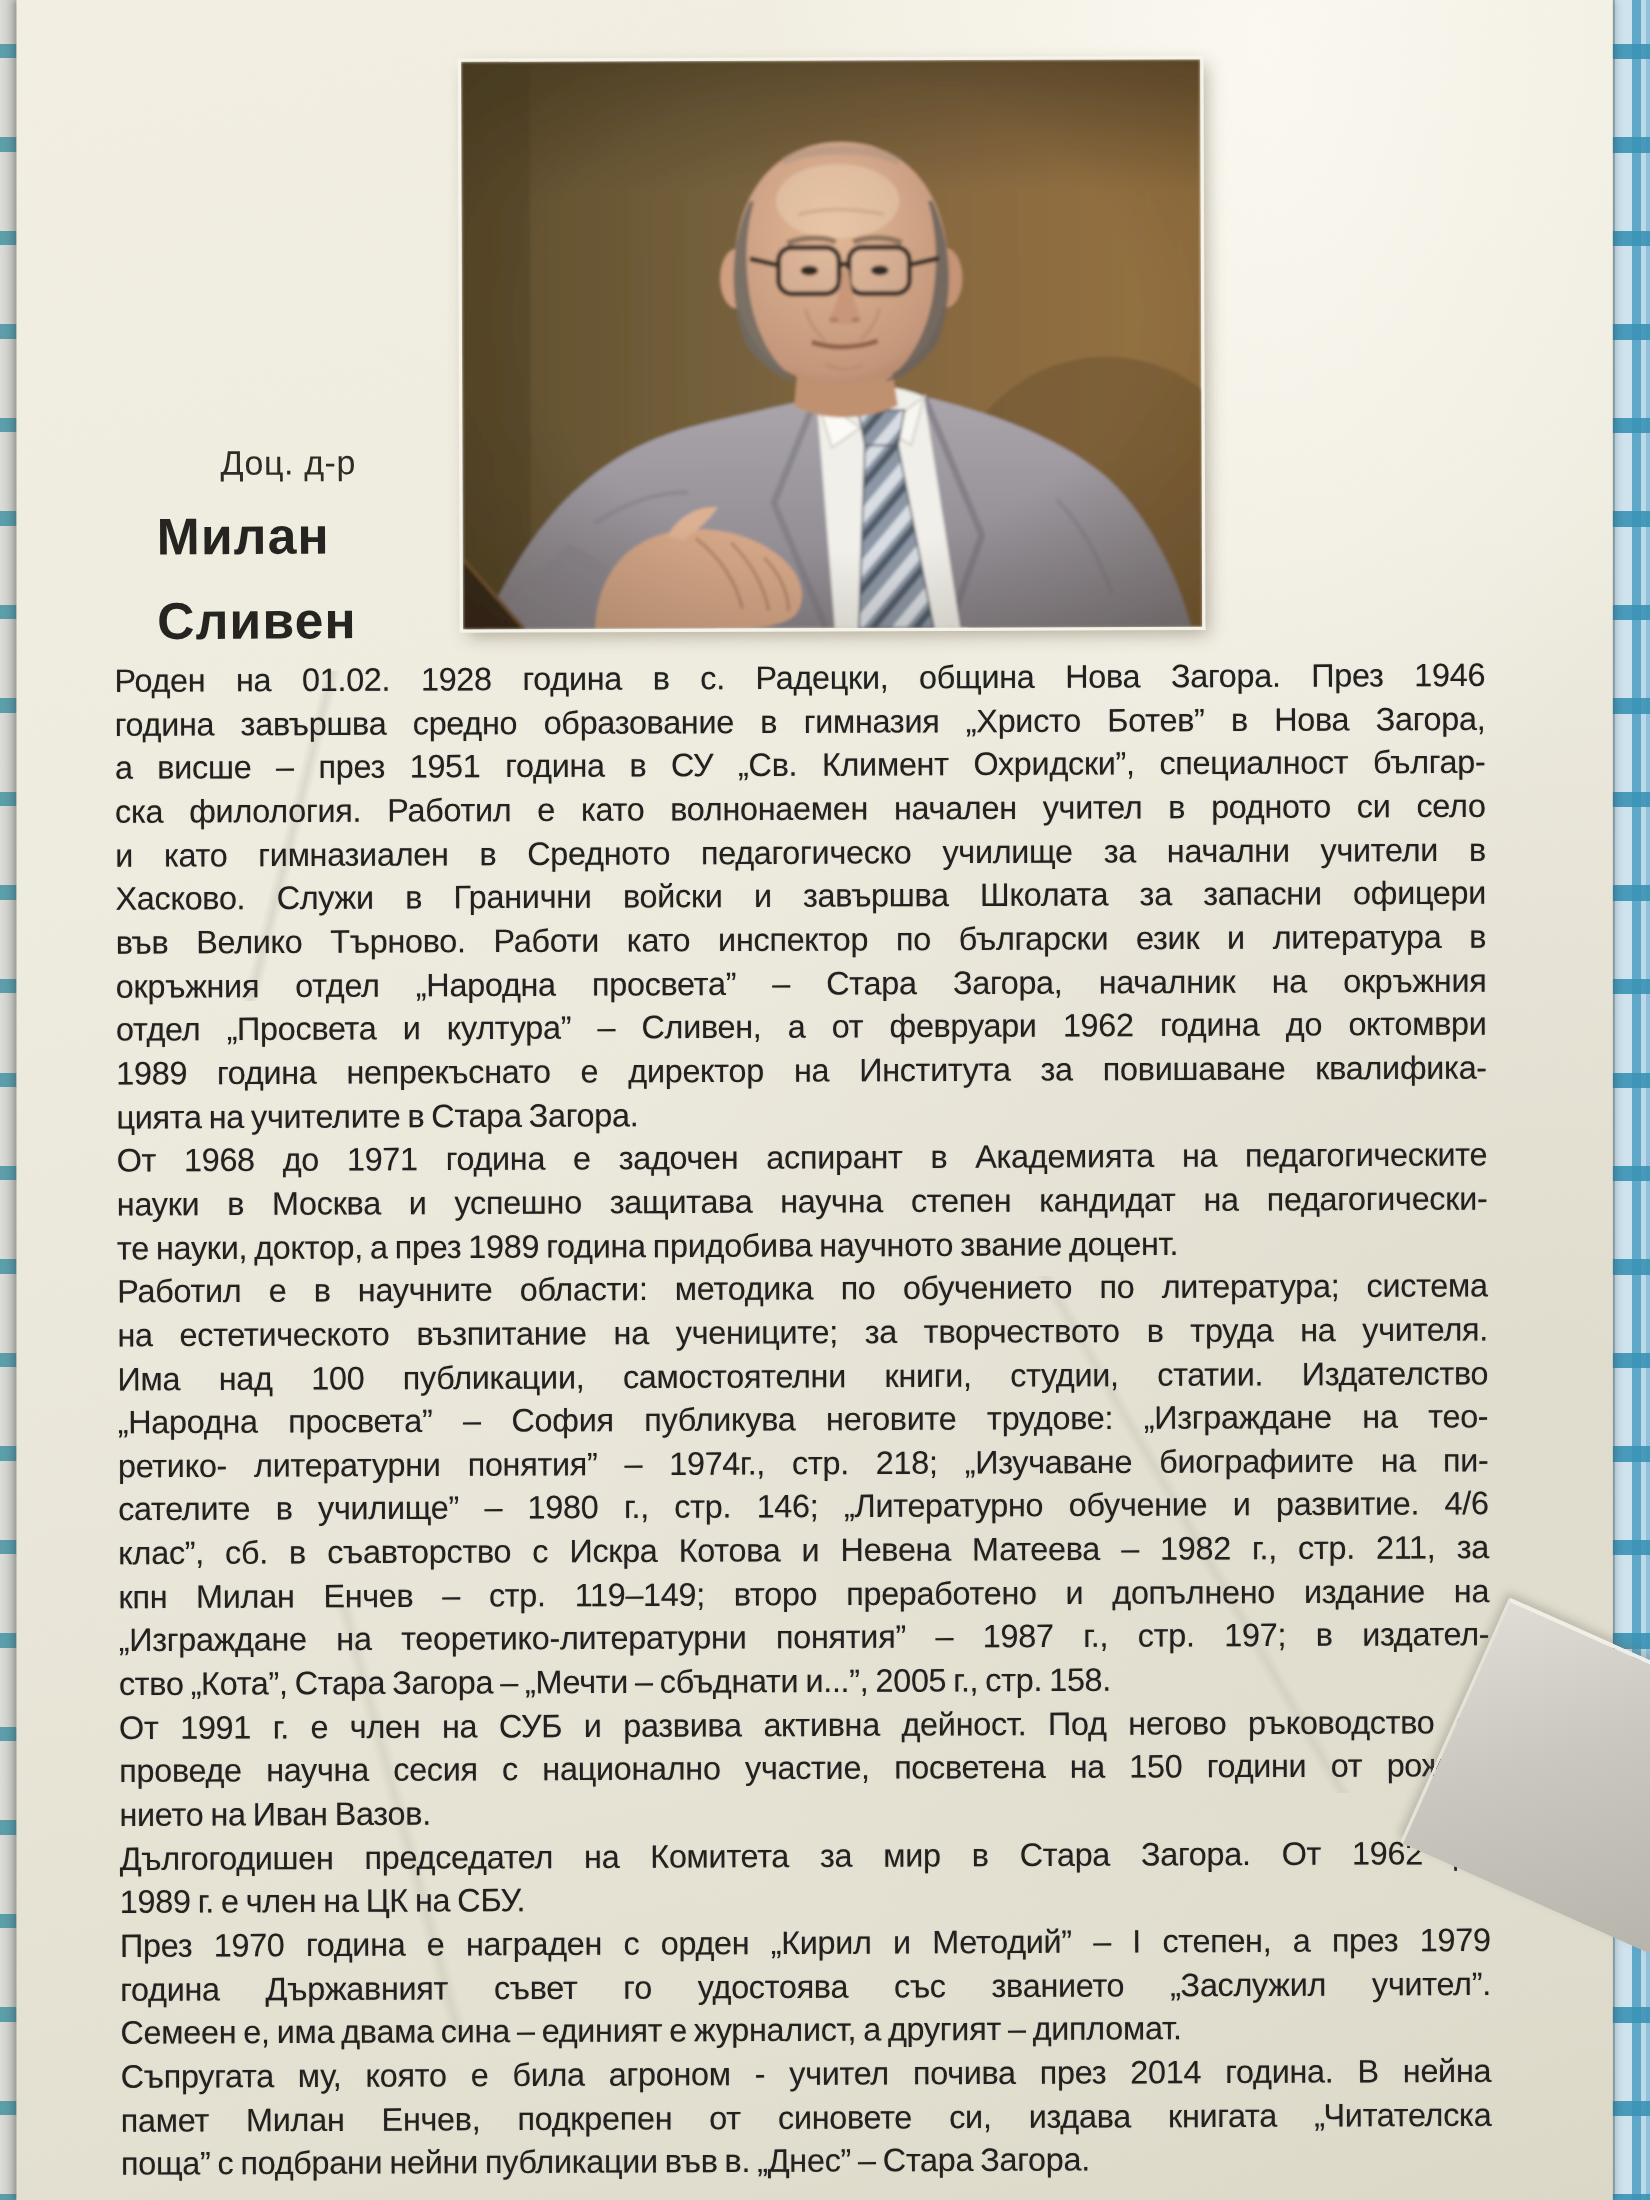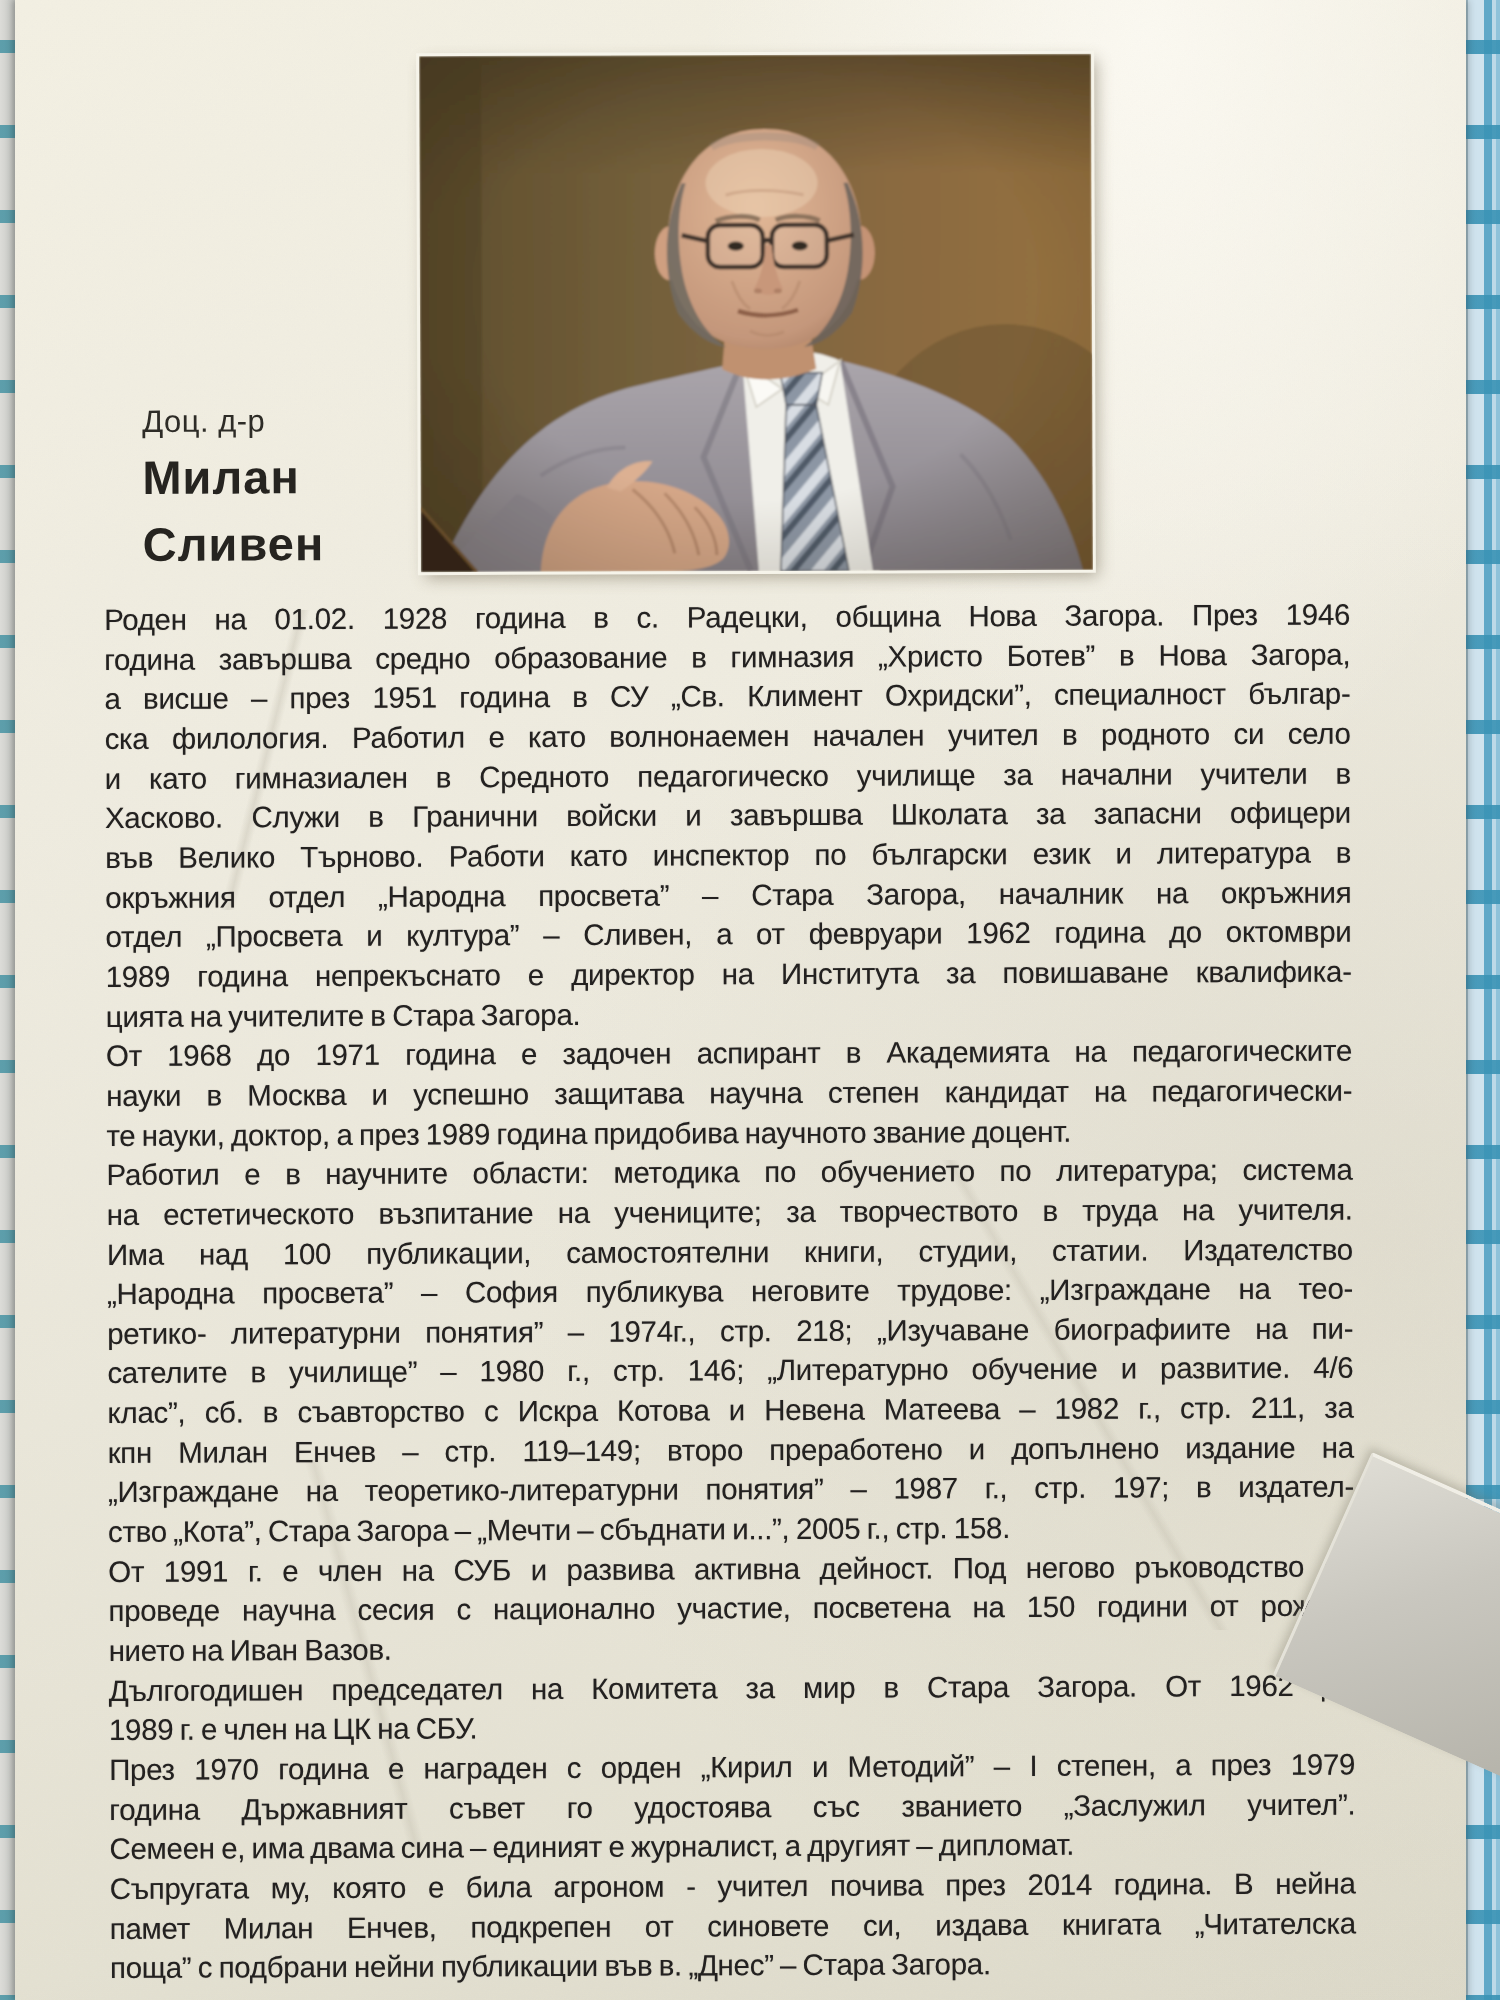--- a/index.html
+++ b/index.html
@@ -35,22 +35,22 @@
     background:linear-gradient(60deg,transparent 49%,rgba(150,143,125,.15) 50%,transparent 51%);}
 
   
   .photo{position:absolute;left:420px;top:55px;width:672px;height:516px;
     box-shadow:0 0 0 3px #f6f4ea, 5px 6px 16px rgba(95,85,60,.45);
     transform:rotate(-0.2deg);}
   .photo svg{display:block;width:100%;height:100%;}
 
   
   .byline{position:absolute;left:142px;top:404px;transform:rotate(-0.3deg);transform-origin:0 0;}
-  .credential{font-size:31px;color:#2e2c27;letter-spacing:.5px;}
-  .fullname{font-size:47px;font-weight:bold;color:#262420;line-height:58px;letter-spacing:1px;margin-top:9px;}
+  .credential{font-size:31px;color:#2e2c27;letter-spacing:.5px;text-align:right;}
+  .fullname{font-size:47px;font-weight:bold;color:#262420;line-height:58px;letter-spacing:1px;margin-top:19px;}
 
   
   .bio{position:absolute;left:104px;top:600px;width:1246px;
     font-size:29.5px;line-height:39.65px;color:#232120;
     letter-spacing:-0.3px;word-spacing:-1.5px;
     text-shadow:0 0 1px rgba(40,38,34,.35);
     transform:rotate(-0.25deg);transform-origin:0 0;}
   .bio .line{text-align:justify;text-align-last:justify;}
   .bio .line.short{text-align-last:left;}
 

